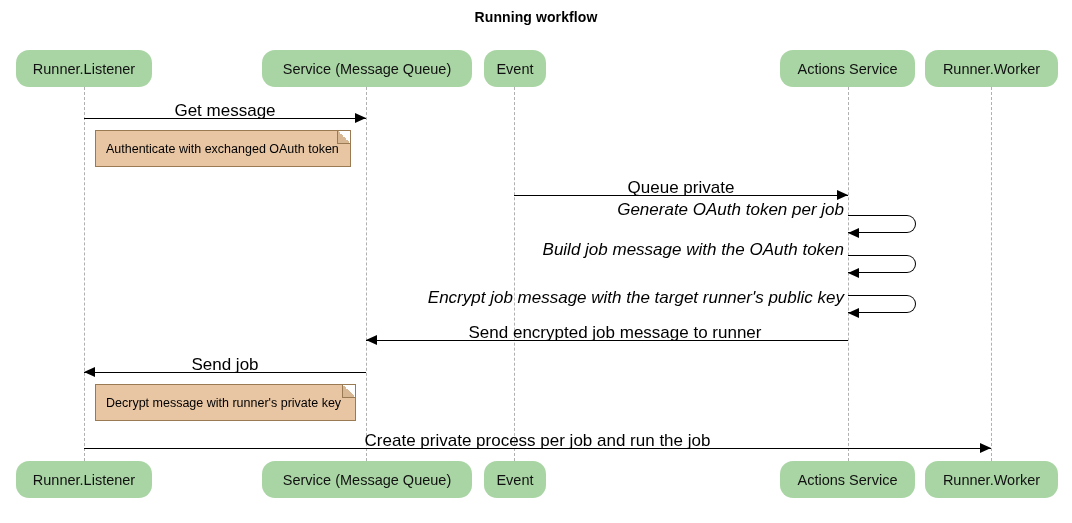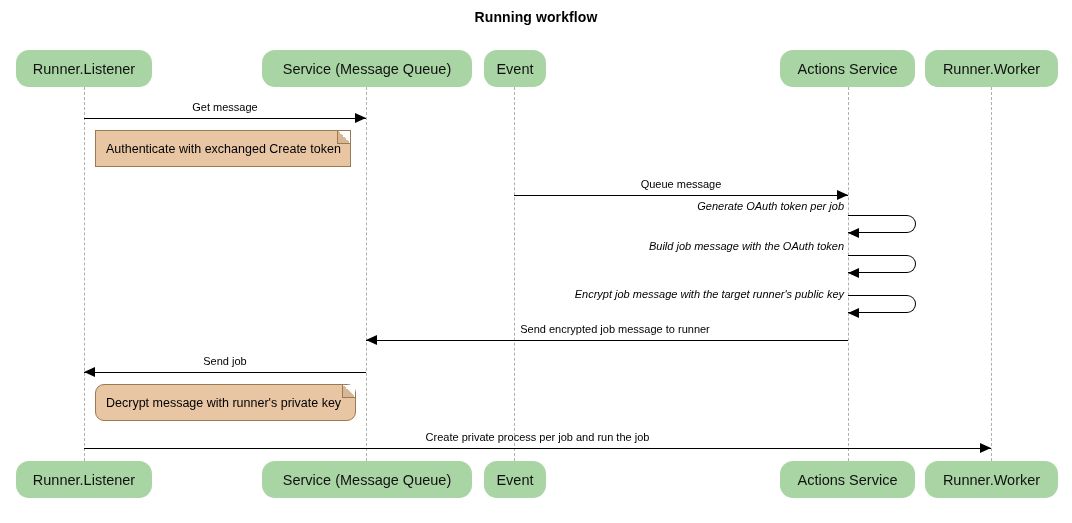--- a/index.html
+++ b/index.html
@@ -57,21 +57,21 @@
     border-bottom:5.5px solid transparent;
     border-left:11px solid #000000;
   }
   .arrowhead.left{
     border-top:5.5px solid transparent;
     border-bottom:5.5px solid transparent;
     border-right:11px solid #000000;
   }
   .msg-label{
     position:absolute;
-    font-size:11px;
+    font-size:17px;
     color:#000000;
     white-space:nowrap;
   }
   .msg-label.center{transform:translateX(-50%);}
   .msg-label.rightal{transform:translateX(-100%);font-style:italic;}
   
   .selfloop{
     position:absolute;
     box-sizing:border-box;
     border:1.6px solid #000000;
@@ -114,21 +114,21 @@
       <div class="lifeline" style="left: 514px; top: 87px; height: 374px;"></div>
       <div class="lifeline" style="left: 848px; top: 87px; height: 374px;"></div>
       <div class="lifeline" style="left: 991px; top: 87px; height: 374px;"></div>
     </div>
   <div id="messages">
       <div class="msg-line" style="left: 84px; top: 118px; width: 282px;"></div>
       <div class="arrowhead right" style="top: 113.3px; left: 355px;"></div>
       <div class="msg-label center" style="left: 225px; top: 101px;">Get message</div>
       <div class="msg-line" style="left: 514px; top: 195px; width: 334px;"></div>
       <div class="arrowhead right" style="top: 190.3px; left: 837px;"></div>
-      <div class="msg-label center" style="left: 681px; top: 178px;">Queue message</div>
+      <div class="msg-label center" style="left: 681px; top: 178px;">Queue private</div>
       <div class="selfloop" style="left: 848px; top: 215px; width: 68px; height: 18px;"></div>
       <div class="arrowhead left" style="left: 848px; top: 227.5px;"></div>
       <div class="msg-label rightal" style="left: 844px; top: 200px;">Generate OAuth token per job</div>
       <div class="selfloop" style="left: 848px; top: 255px; width: 68px; height: 18px;"></div>
       <div class="arrowhead left" style="left: 848px; top: 267.5px;"></div>
       <div class="msg-label rightal" style="left: 844px; top: 240px;">Build job message with the OAuth token</div>
       <div class="selfloop" style="left: 848px; top: 295px; width: 68px; height: 18px;"></div>
       <div class="arrowhead left" style="left: 848px; top: 307.5px;"></div>
       <div class="msg-label rightal" style="left: 844px; top: 288px;">Encrypt job message with the target runner's public key</div>
       <div class="msg-line" style="left: 366px; top: 340px; width: 482px;"></div>
@@ -136,24 +136,24 @@
       <div class="msg-label center" style="left: 607px; top: 323px; margin-left: 8px;">Send encrypted job message to runner</div>
       <div class="msg-line" style="left: 84px; top: 372px; width: 282px;"></div>
       <div class="arrowhead left" style="top: 367.3px; left: 84px;"></div>
       <div class="msg-label center" style="left: 225px; top: 355px;">Send job</div>
       <div class="msg-line" style="left: 84px; top: 448px; width: 907px;"></div>
       <div class="arrowhead right" style="top: 443.3px; left: 980px;"></div>
       <div class="msg-label center" style="left: 537.5px; top: 431px;">Create private process per job and run the job</div>
     </div>
   <div id="notes">
       <div class="note" style="left: 95px; top: 130px; width: 256px; height: 37px;">
-        <span>Authenticate with exchanged Create token</span>
+        <span>Authenticate with exchanged OAuth token</span>
         <div class="note-fold"></div>
       </div>
-      <div class="note" style="left: 95px; top: 384px; width: 261px; height: 37px; border-radius: 9px;">
+      <div class="note" style="left: 95px; top: 384px; width: 261px; height: 37px;">
         <span>Decrypt message with runner's private key</span>
         <div class="note-fold"></div>
       </div>
     </div>
   <div id="participants-top">
       <div class="participant" style="left: 16px; top: 50px; width: 136px;">
         <span>Runner.Listener</span>
       </div>
       <div class="participant" style="left: 262px; top: 50px; width: 210px;">
         <span>Service (Message Queue)</span>

